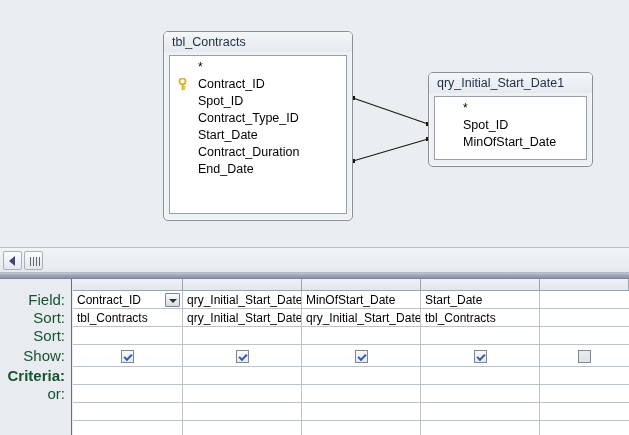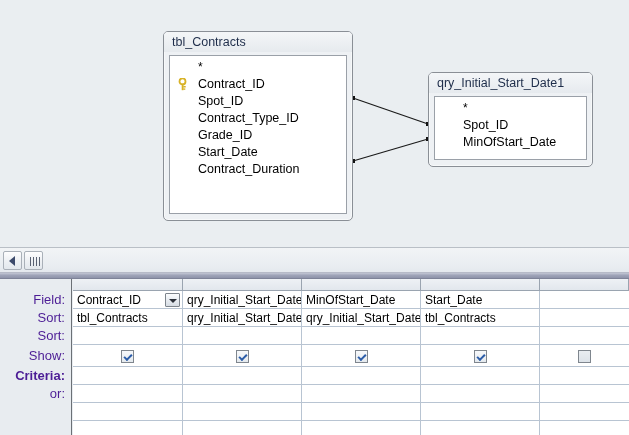--- a/index.html
+++ b/index.html
@@ -179,22 +179,22 @@
     width: 72px;
     height: 156px;
     background: #e8ecf0;
     border-right: 1px solid #6b7076;
     box-sizing: border-box;
   }
   .gutter-label {
     position: absolute;
     right: 6px;
     text-align: right;
-    font-size: 13px;
-    color: #4c1d95;
+    font-size: 15px;
+    color: #14532d;
     white-space: nowrap;
   }
 
   .qbe-table {
     position: absolute;
     left: 73px;
     top: 0;
     width: 556px;
     height: 156px;
   }
@@ -302,23 +302,23 @@
           <div class="tablebox-fields">
             <div class="fieldrow star"><span class="fname">*</span></div>
             <div class="fieldrow"><svg class="keyicon" viewBox="0 0 12 13">
                 <circle cx="5.5" cy="3.4" r="3.0" fill="none" stroke="#d8b226" stroke-width="1.8"></circle>
                 <rect x="4.7" y="5.6" width="1.8" height="6.6" fill="#d8b226"></rect>
                 <rect x="6.3" y="8.0" width="2.4" height="1.5" fill="#d8b226"></rect>
                 <rect x="6.3" y="10.4" width="2.0" height="1.4" fill="#d8b226"></rect>
               </svg><span class="fname">Contract_ID</span></div>
             <div class="fieldrow"><span class="fname">Spot_ID</span></div>
             <div class="fieldrow"><span class="fname">Contract_Type_ID</span></div>
-            <div class="fieldrow"><span class="fname">Grade_ID</span></div>
             <div class="fieldrow"><span class="fname">Start_Date</span></div>
             <div class="fieldrow"><span class="fname">Contract_Duration</span></div>
+            <div class="fieldrow"><span class="fname">End_Date</span></div>
           </div>
         </div>
         <div class="tablebox" style="left: 428px; top: 72px; width: 165px; height: 95px;">
           <div class="tablebox-title">qry_Initial_Start_Date1</div>
           <div class="tablebox-fields">
             <div class="fieldrow star"><span class="fname">*</span></div>
             <div class="fieldrow"><span class="fname">Spot_ID</span></div>
             <div class="fieldrow"><span class="fname">MinOfStart_Date</span></div>
           </div>
         </div>

